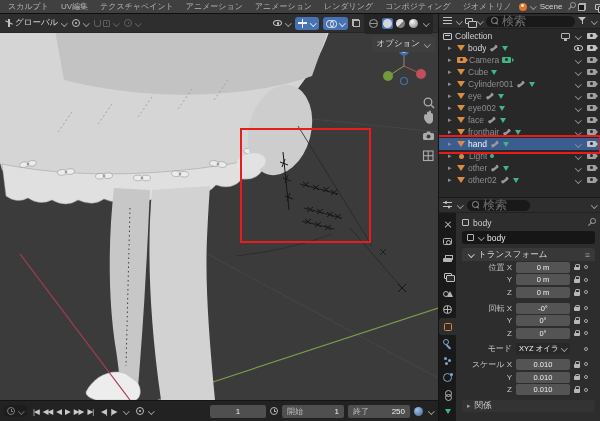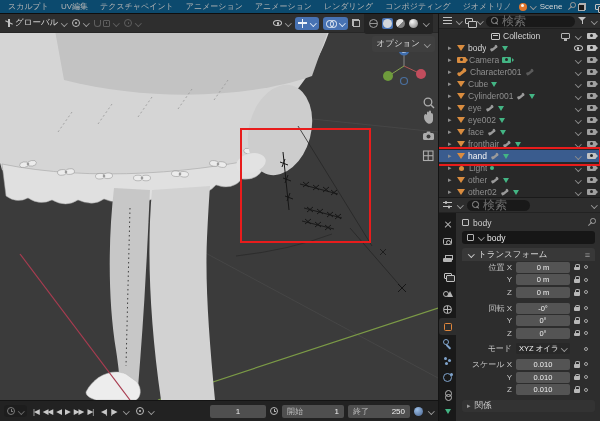--- a/index.html
+++ b/index.html
@@ -3,21 +3,21 @@
 <meta charset="utf-8">
 <style>
   * { margin:0; padding:0; box-sizing:border-box; }
   html,body { background:#111; }
   #app{ position:relative; width:600px; height:421px; background:#1f1f1f; overflow:hidden;
         font-family:"Liberation Sans","DejaVu Sans",sans-serif; color:#c5c5c5;
         -webkit-font-smoothing:antialiased; }
   .ic{display:inline-block;position:relative;flex:none;}
   .dimic{opacity:.45;}
   
-  #topbar{position:absolute;left:0;top:0;width:600px;height:14px;background:#0c4a6e;
+  #topbar{position:absolute;left:0;top:0;width:600px;height:14px;background:#404040;
           border-bottom:1px solid #0e0e0e;display:flex;align-items:center;padding:0 2px;gap:1px;}
   .tb-tab{font-size:8px;color:#b4b4b4;padding:0 6px;white-space:nowrap;cursor:default;}
   #topbar-right{margin-left:auto;display:flex;align-items:center;gap:3px;padding-right:3px;}
   .tb-lbl{font-size:8px;color:#d6d6d6;white-space:nowrap;}
   .blender-dot{width:8px;height:8px;border-radius:50%;background:#e0762c;}
   .blender-dot::before{content:"";position:absolute;left:2px;top:1.5px;width:3px;height:3px;border-radius:50%;background:#f5f5f5;}
   
   .chev{width:7px;height:5px;color:#9a9a9a;}
   .chev::before{content:"";position:absolute;left:1.5px;top:0;width:3.6px;height:3.6px;
     border-right:1.1px solid currentColor;border-bottom:1.1px solid currentColor;transform:rotate(45deg);}
@@ -93,21 +93,21 @@
   .searchpill{flex:1;display:flex;align-items:center;gap:3px;background:#191919;border-radius:7px;height:11px;padding:0 5px;min-width:0;}
   .i-mag{width:8px;height:8px;}
   .i-mag::before{content:"";position:absolute;left:0;top:0;width:4.5px;height:4.5px;border:1.2px solid #8e8e8e;border-radius:50%;}
   .i-mag::after{content:"";position:absolute;left:5.4px;top:5.4px;width:3px;height:1.2px;background:#8e8e8e;transform:rotate(45deg);transform-origin:0 0;}
   .ph{font-size:12px;color:#6f6f6f;white-space:nowrap;overflow:hidden;}
   .i-funnel{width:9px;height:8px;}
   .i-funnel::before{content:"";position:absolute;left:0;top:0;border-left:4.5px solid transparent;border-right:4.5px solid transparent;border-top:4px solid #c2c2c2;}
   .i-funnel::after{content:"";position:absolute;left:3.8px;top:3.2px;width:1.5px;height:4px;background:#c2c2c2;}
   #otree{padding-top:1px;}
   .orow{position:relative;display:flex;align-items:center;gap:3px;height:12px;padding:0 4px 0 9px;font-size:8.5px;}
-  .orow.coll{padding-left:4px;margin-left:48px;}
+  .orow.coll{padding-left:4px;}
   .orow.sel{background:#3a5c8e;}
   .orow .xp{color:#8d8d8d;font-size:7px;width:6px;flex:none;}
   .olbl{color:#d5d5d5;white-space:nowrap;overflow:hidden;}
   .orow.dim .olbl{color:#8f8f8f;}
   .orow.sel .olbl{color:#f4f4f4;}
   .orow .sp{flex:1;}
   .orow.annot::after{content:"";position:absolute;left:-2px;right:0;top:-3.5px;bottom:-3.5px;border:2.5px solid #e81c1c;pointer-events:none;z-index:6;}
   .c-orange{color:#d98c3f;} .c-green{color:#43b584;} .c-grey{color:#9a9a9a;}
   .tri{width:0;height:0;border-left:4px solid transparent;border-right:4px solid transparent;border-top:6px solid currentColor;}
   .tri.sm{border-left-width:3.2px;border-right-width:3.2px;border-top-width:5px;}
@@ -473,33 +473,20 @@
               <span class="sp"></span>
               <span class="eyec">
                 <span class="ic chev" style="color: rgb(142, 142, 142);"></span>
               </span>
               <span class="camc">
                 <span class="ic i-cam" style="color: rgb(159, 159, 159);"></span>
               </span>
             </div>
             <div class="orow dim">
               <span class="xp">▸</span>
-              <span class="ic i-bone c-orange"></span>
-              <span class="olbl">Character001</span>
-              <span class="ic i-bone c-grey dimic" style="transform: rotate(-38deg) scale(0.8);"></span>
-              <span class="sp"></span>
-              <span class="eyec">
-                <span class="ic chev" style="color: rgb(142, 142, 142);"></span>
-              </span>
-              <span class="camc">
-                <span class="ic i-cam" style="color: rgb(159, 159, 159);"></span>
-              </span>
-            </div>
-            <div class="orow dim">
-              <span class="xp">▸</span>
               <span class="ic tri c-orange"></span>
               <span class="olbl">Cube</span>
               <span class="ic tri sm c-green"></span>
               <span class="sp"></span>
               <span class="eyec">
                 <span class="ic chev" style="color: rgb(142, 142, 142);"></span>
               </span>
               <span class="camc">
                 <span class="ic i-cam" style="color: rgb(159, 159, 159);"></span>
               </span>

